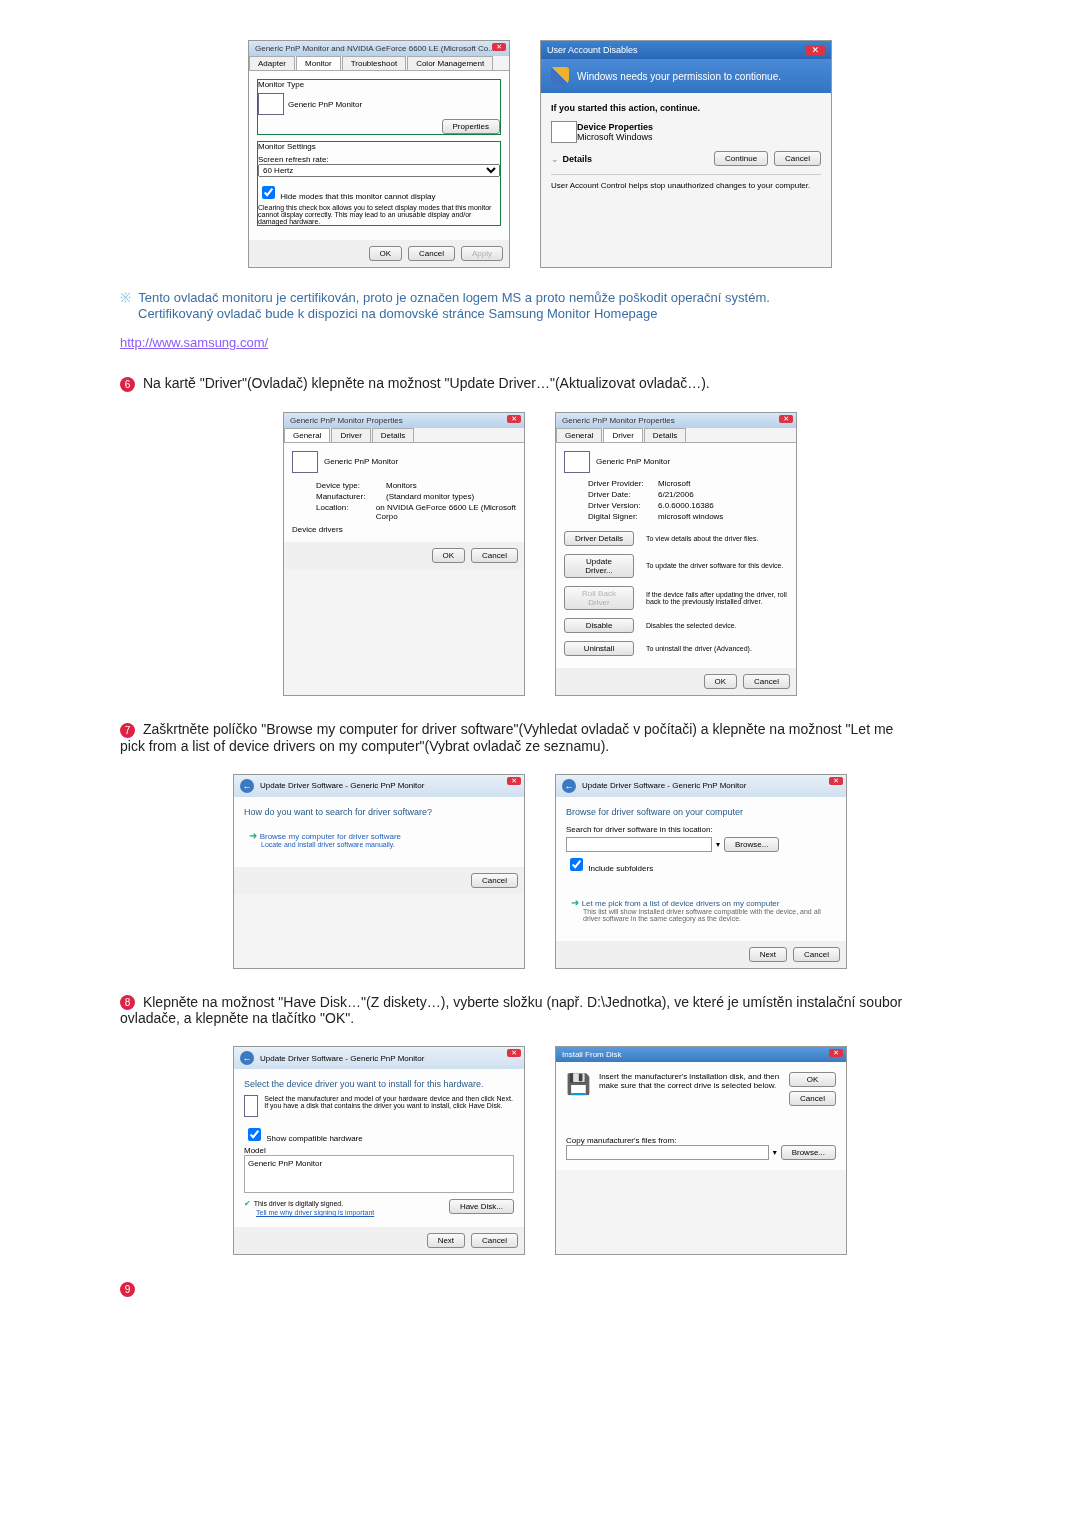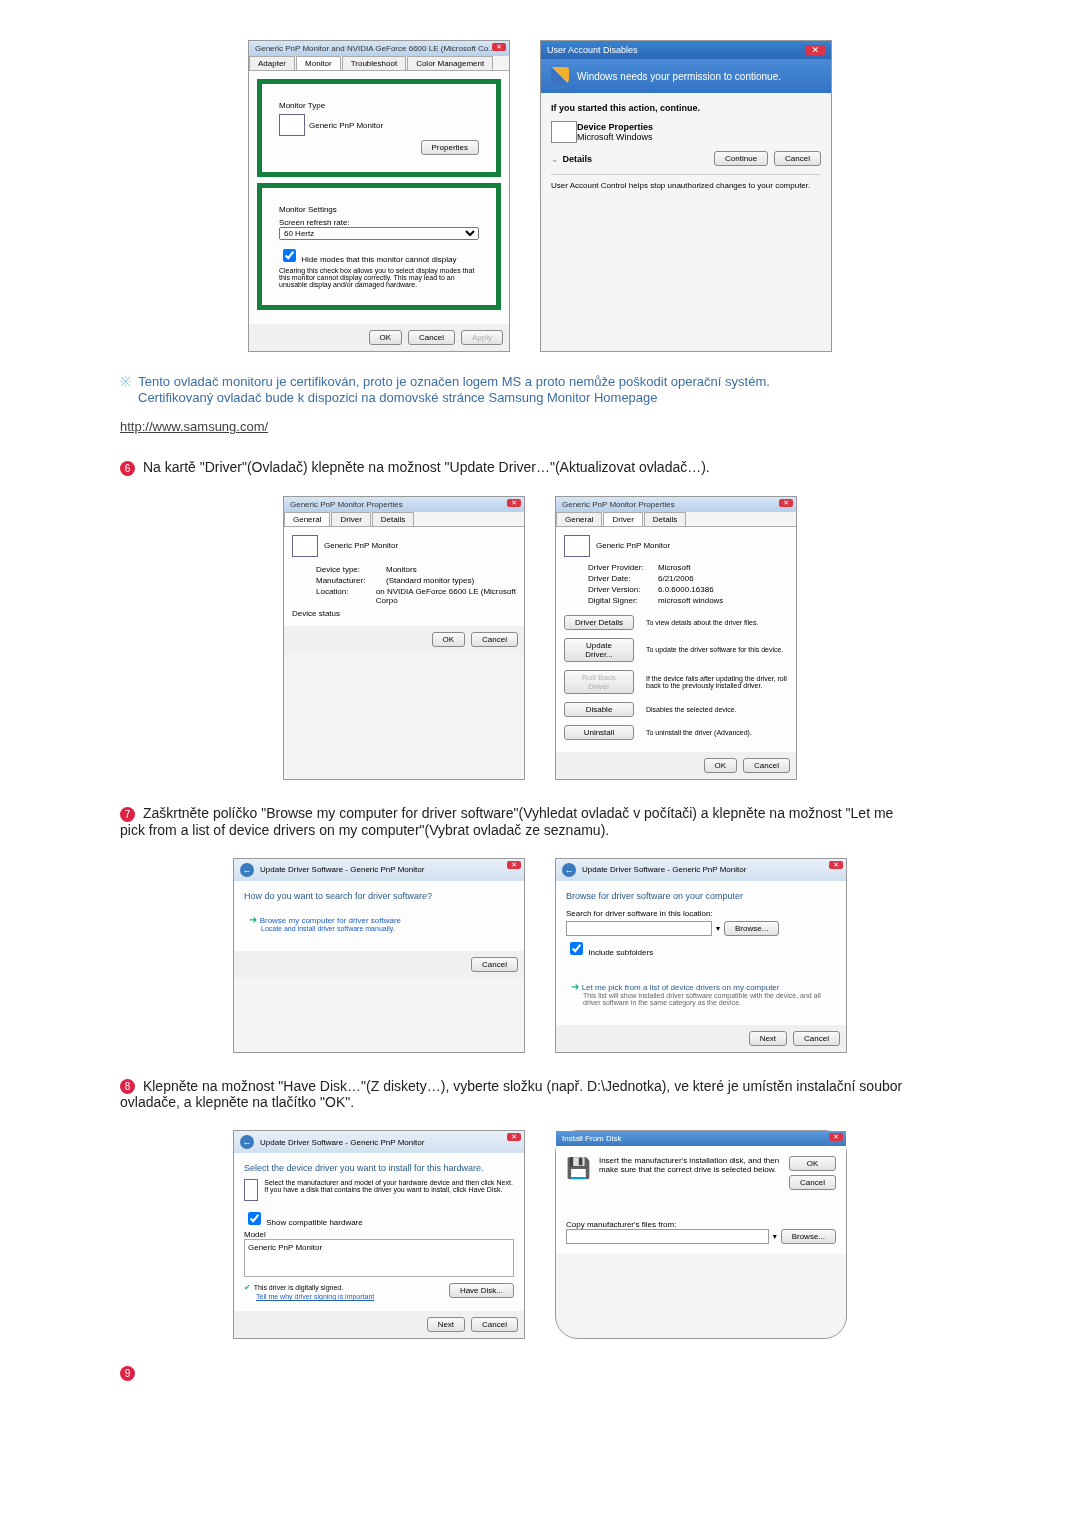--- a/index.html
+++ b/index.html
@@ -92,39 +92,39 @@
     .uac-footnote {
       border-top: 1px solid #ccc;
       padding-top: 6px;
       margin-top: 6px;
       font-size: 8px;
     }
     .tabs { display: flex; border-bottom: 1px solid #aaa; font-size: 8px; }
     .tab { padding: 2px 8px; border: 1px solid #aaa; border-bottom: none; background: #f0f0f0; margin-right: 1px; }
     .tab.active { background: #fff; }
     .tab-body { padding: 8px; background: #fdfdfd; font-size: 8px; }
-    .fieldset { border: 5px solid #15803d; padding: 17px; margin-bottom: 6px; }
+    .fieldset { border: 1px solid #15803d; padding: 0; margin-bottom: 6px; }
     .small-btn-row { display: flex; gap: 6px; justify-content: flex-end; padding: 6px; background: #f0f0f0; }
     .red-close {
       position: absolute; top: 2px; right: 3px;
       background: #d34; color: #fff; font-size: 7px; padding: 0 4px; border-radius: 2px;
     }
     .prop-row { display: flex; margin: 2px 0; }
     .prop-label { width: 70px; }
     .side-btn { display: block; width: 70px; margin: 4px 0; }
     .side-row { display: flex; gap: 12px; align-items: center; }
     .side-desc { flex: 1; font-size: 7px; }
 
     .instruction-text {
       color: #3b6ea5;
       margin: 10px 0 10px 100px;
       max-width: 800px;
     }
     .link {
-      color: #404040;
+      color: #8b5cf6;
       display: block;
       margin: 14px 0 10px 100px;
     }
     .step-text {
       margin: 25px 0 10px 100px;
       font-size: 14px;
       color: #222;
       max-width: 800px;
     }
     .step-num {
@@ -279,21 +279,21 @@
           </div>
         <div class="prop-row">
             <span class="prop-label">Manufacturer:</span>
             <span>(Standard monitor types)</span>
           </div>
         <div class="prop-row">
             <span class="prop-label">Location:</span>
             <span>on NVIDIA GeForce 6600 LE (Microsoft Corpo</span>
           </div>
       </div>
-      <div>Device status</div>
+      <div>Device drivers</div>
     </div>
     <div class="small-btn-row">
       <button class="btn">OK</button>
       <button class="btn">Cancel</button>
     </div>
   </div>
 
   <div class="dialog-box" style="width:240px;">
     <div class="dialog-title">Generic PnP Monitor Properties</div>
     <span class="red-close">✕</span>
@@ -445,21 +445,21 @@
         </div>
         <button class="btn">Have Disk...</button>
       </div>
     </div>
     <div class="small-btn-row">
       <button class="btn">Next</button>
       <button class="btn">Cancel</button>
     </div>
   </div>
 
-  <div class="dialog-box" style="width:290px;border-radius:23px;">
+  <div class="dialog-box" style="width:290px;">
     <div class="dialog-title" style="background:linear-gradient(to bottom,#5a9be0,#3a7bc0);color:#fff;">Install From Disk</div>
     <span class="red-close">✕</span>
     <div class="wiz-body">
       <div style="display:flex;gap:8px;">
         <span style="font-size:20px;">💾</span>
         <span style="flex:1;">Insert the manufacturer's installation disk, and then make sure that the correct drive is selected below.</span>
         <div style="display:flex;flex-direction:column;gap:4px;">
           <button class="btn">OK</button>
           <button class="btn">Cancel</button>
         </div>

